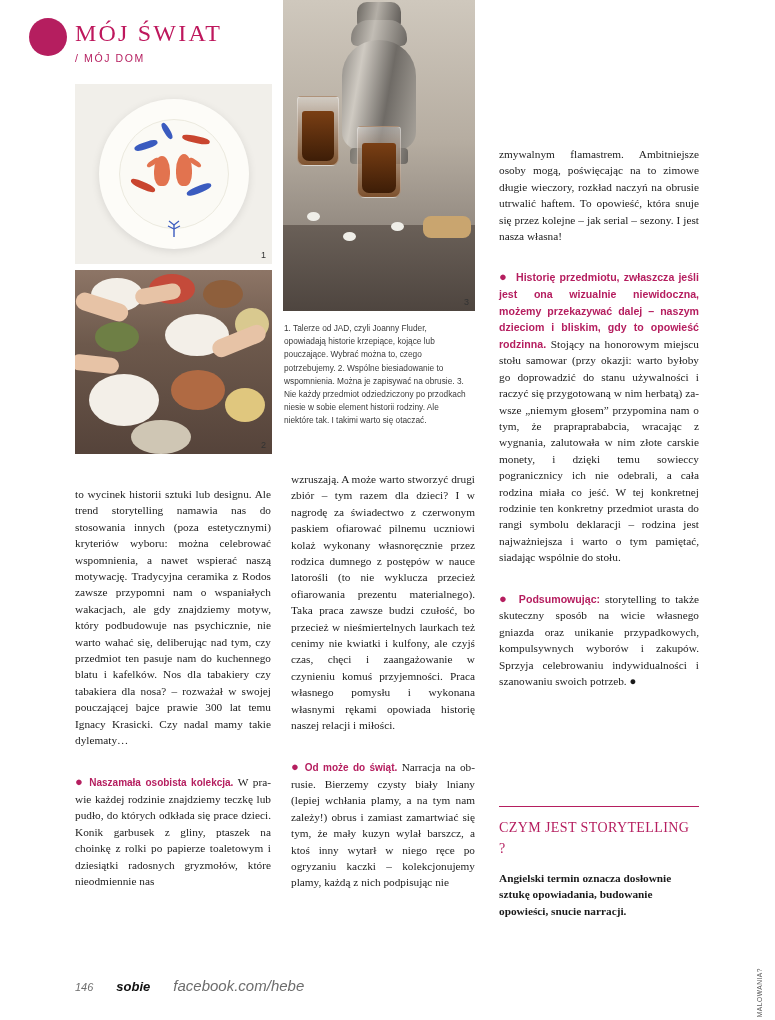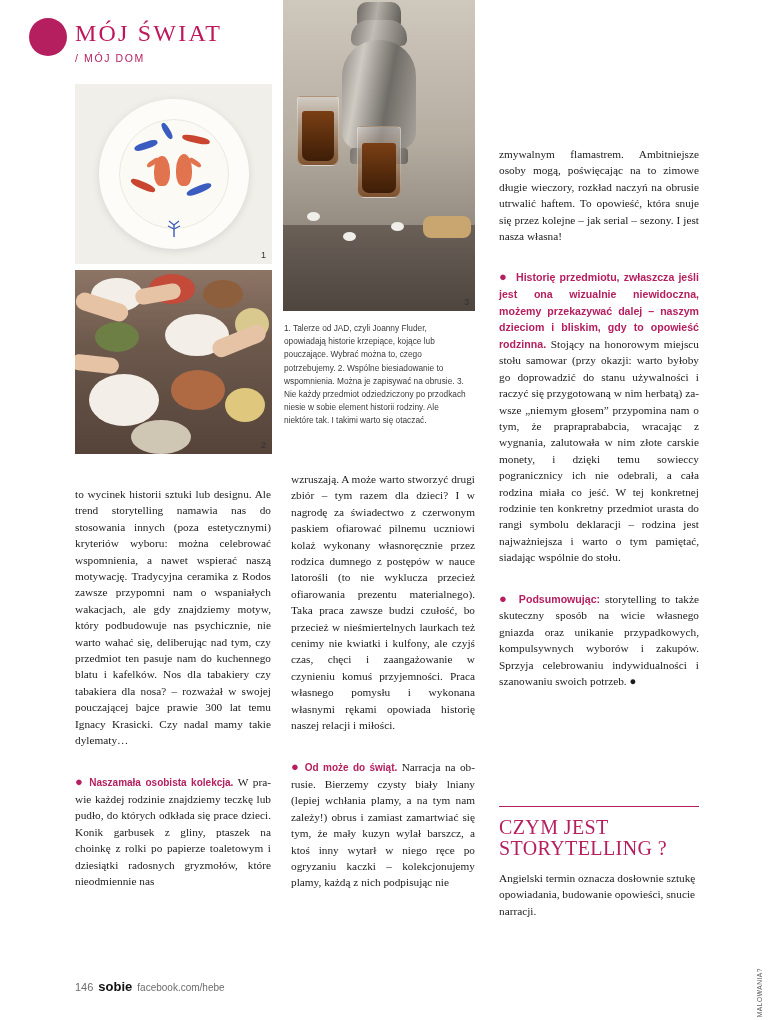--- a/index.html
+++ b/index.html
@@ -236,31 +236,32 @@
   .story-box {
     position: absolute;
     left: 499px;
     top: 806px;
     width: 200px;
     border-top: 1px solid #b51e5f;
     padding-top: 10px;
   }
   .story-title {
     font-family: "Liberation Serif", serif;
-    font-size: 20px;
+    font-size: 14px;
     line-height: 21px;
     color: #b51e5f;
     letter-spacing: .4px;
     margin-bottom: 11px;
   }
   .story-body {
     font-family: "Liberation Serif", serif;
     font-size: 11.3px;
     line-height: 16.4px;
     color: #1b1b1b;
+    font-weight: bold;
   }
 
   
   .credit {
     position: absolute;
     right: 12px;
     bottom: 52px;
     transform-origin: 100% 100%;
     transform: rotate(-90deg) translateY(-0px);
     white-space: nowrap;
@@ -270,36 +271,37 @@
     color: #5c5c5c;
   }
 
   
   .footer {
     position: absolute;
     left: 75px;
     bottom: 26px;
     display: flex;
     align-items: baseline;
-    gap: 5px;
+    gap: 23px;
+    font-style: italic;
   }
   .footer-page {
     font-family: "Liberation Sans", sans-serif;
     font-size: 11px;
     color: #6d6d6d;
   }
   .footer-brand {
     font-family: "Liberation Sans", sans-serif;
     font-weight: bold;
     font-size: 13px;
     color: #111;
   }
   .footer-fb {
     font-family: "Liberation Sans", sans-serif;
-    font-size: 10px;
+    font-size: 15px;
     color: #6d6d6d;
   }
 </style>
 </head>
 <body>
 
 <div class="header-dot"></div>
 <div class="header-title">MÓJ ŚWIAT</div>
 <div class="header-sub">/ MÓJ DOM</div>
 

